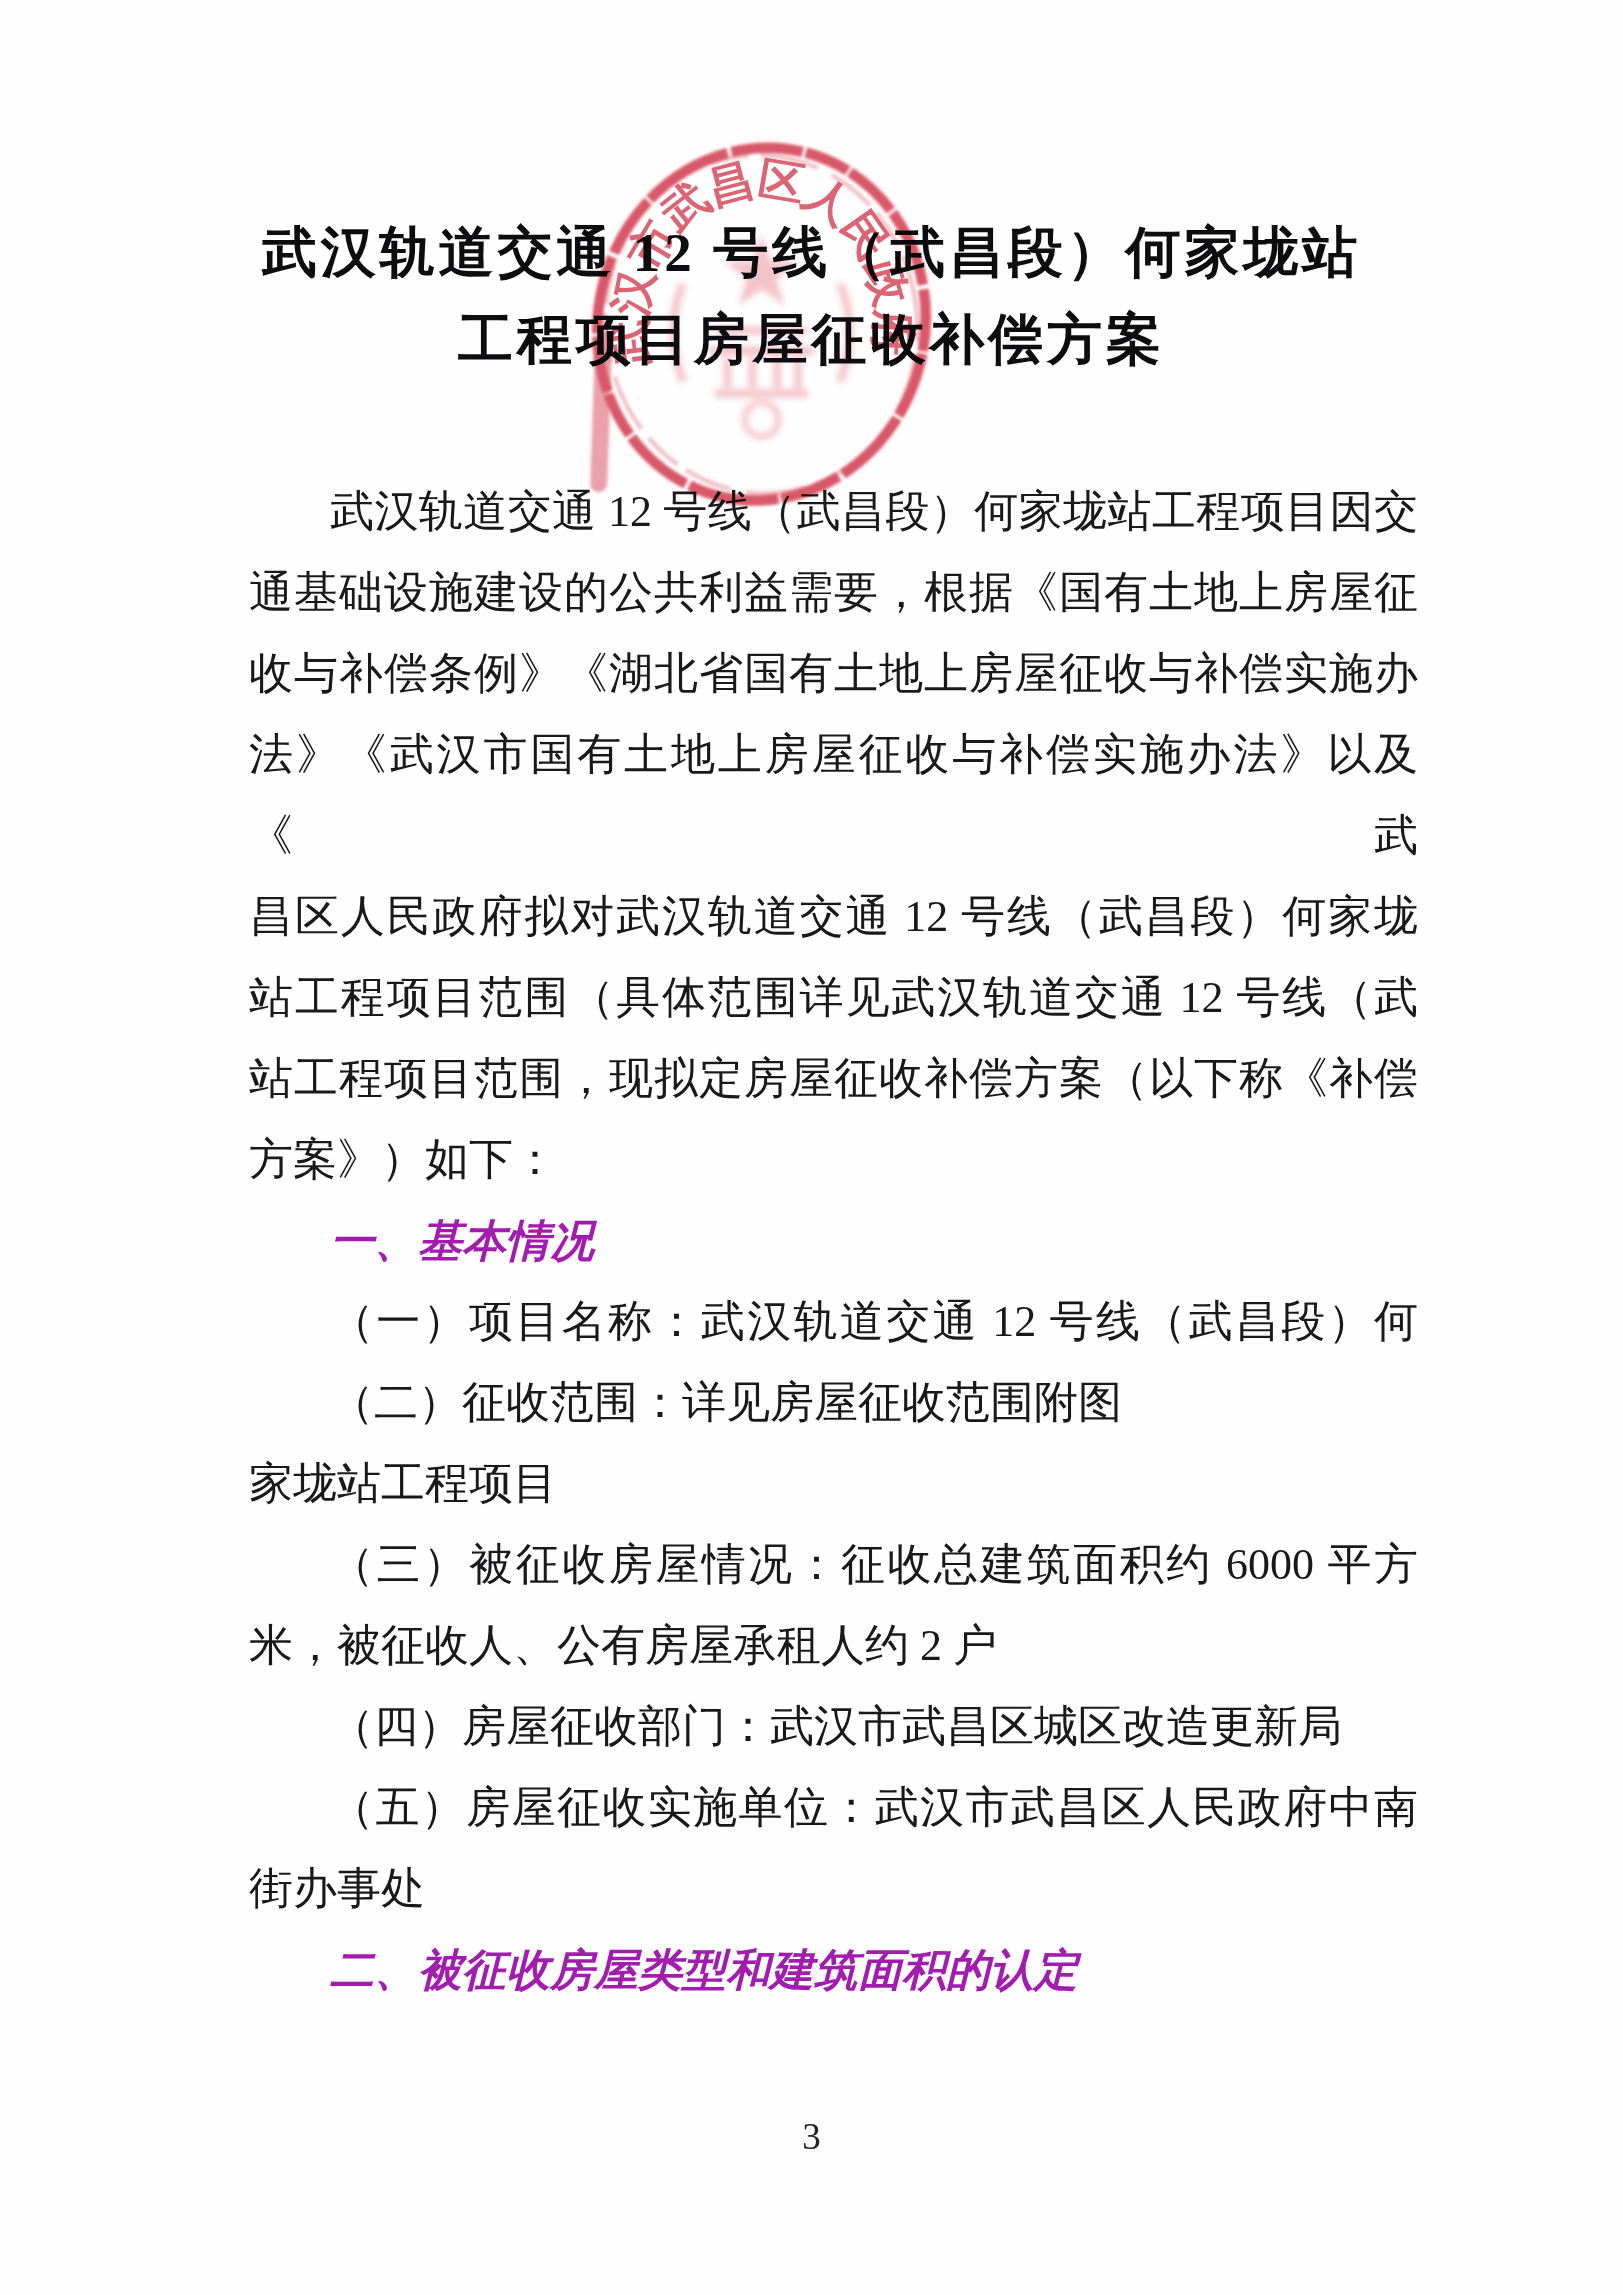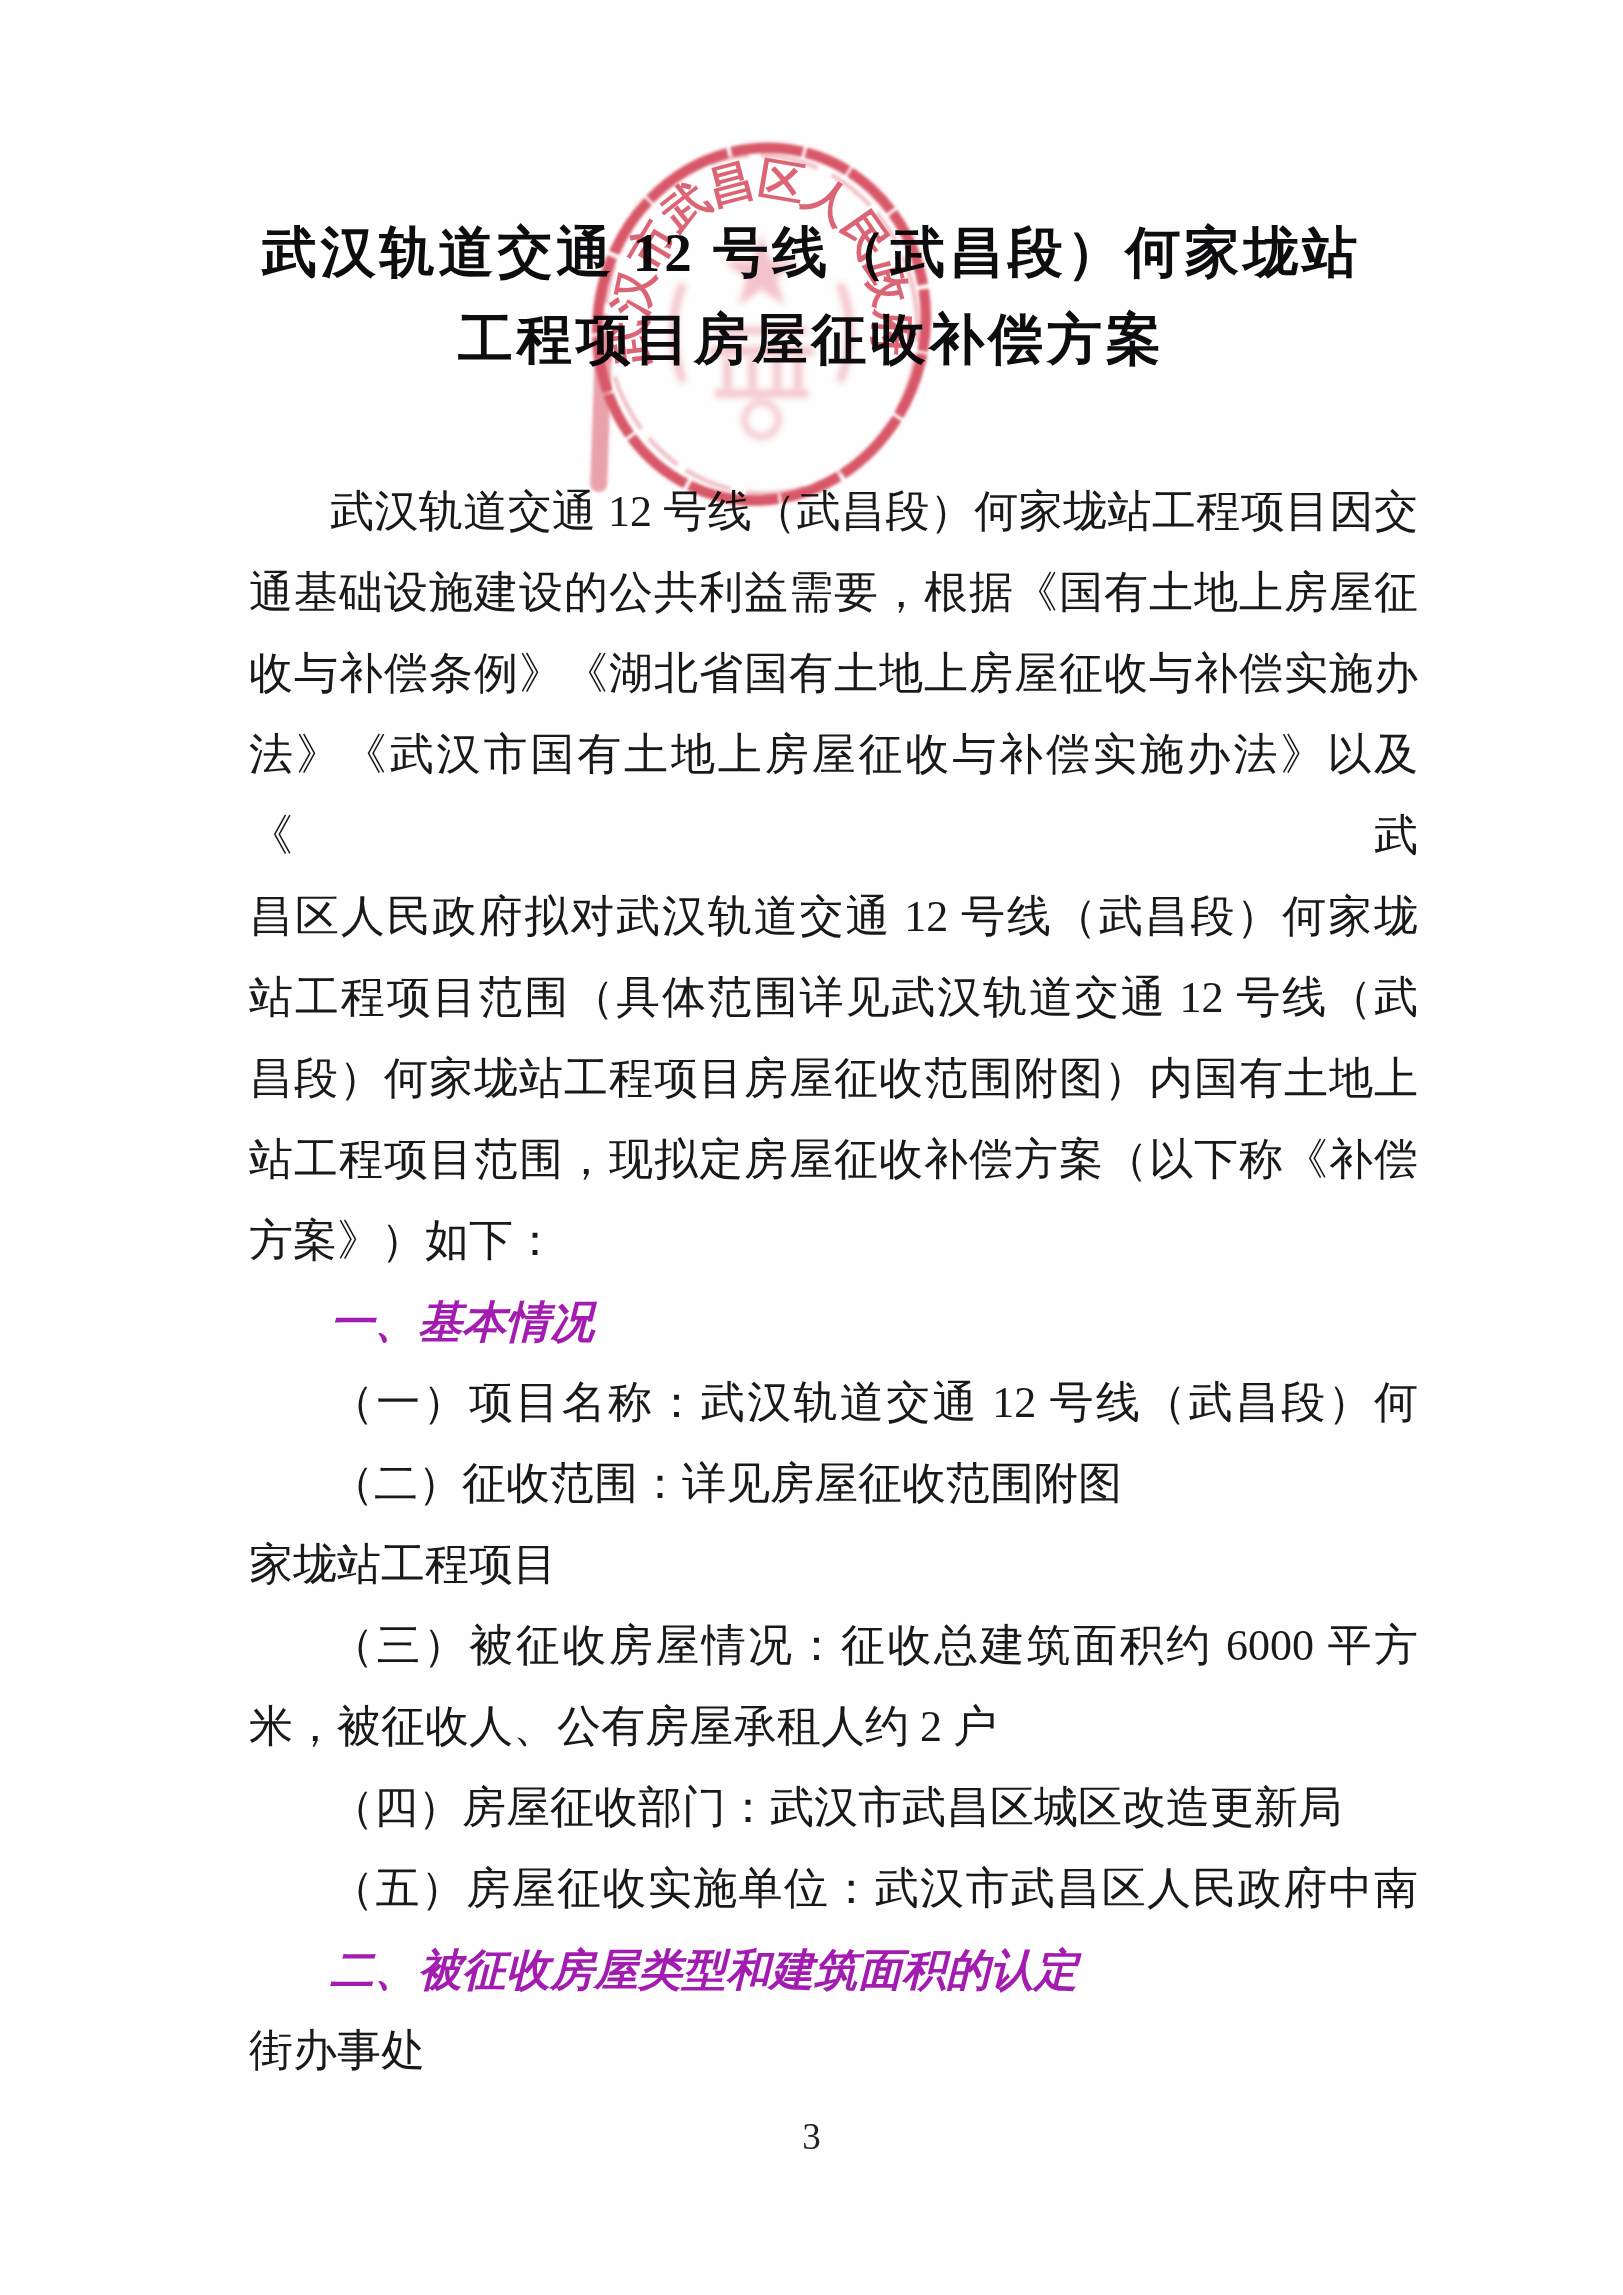--- a/index.html
+++ b/index.html
@@ -112,33 +112,32 @@
     <div class="title-line">工程项目房屋征收补偿方案</div>
   </div>
 
   <div class="body-block">
       <div class="bline justify indent">武汉轨道交通 12 号线（武昌段）何家垅站工程项目因交</div>
       <div class="bline justify">通基础设施建设的公共利益需要，根据《国有土地上房屋征</div>
       <div class="bline justify">收与补偿条例》《湖北省国有土地上房屋征收与补偿实施办</div>
       <div class="bline justify">法》《武汉市国有土地上房屋征收与补偿实施办法》以及《武</div>
       <div class="bline justify">昌区人民政府拟对武汉轨道交通 12 号线（武昌段）何家垅</div>
       <div class="bline justify">站工程项目范围（具体范围详见武汉轨道交通 12 号线（武</div>
-      <div class="bline justify">昌段）何家垅站工程项目房屋征收范围附图）内国有土地上</div>
       <div class="bline justify">站工程项目范围，现拟定房屋征收补偿方案（以下称《补偿</div>
       <div class="bline">方案》）如下：</div>
       <div class="bline indent bold">一、基本情况</div>
       <div class="bline justify indent">（一）项目名称：武汉轨道交通 12 号线（武昌段）何</div>
       <div class="bline indent">（二）征收范围：详见房屋征收范围附图</div>
       <div class="bline">家垅站工程项目</div>
       <div class="bline justify indent">（三）被征收房屋情况：征收总建筑面积约 6000 平方</div>
       <div class="bline">米，被征收人、公有房屋承租人约 2 户</div>
       <div class="bline indent">（四）房屋征收部门：武汉市武昌区城区改造更新局</div>
       <div class="bline justify indent">（五）房屋征收实施单位：武汉市武昌区人民政府中南</div>
+      <div class="bline">街办事处</div>
       <div class="bline indent bold">二、被征收房屋类型和建筑面积的认定</div>
-      <div class="bline">街办事处</div>
     </div>
 
   <div class="page-number">3</div>
 
   <svg class="seal" viewBox="0 0 540 585" xmlns="http://www.w3.org/2000/svg">
     <defs>
       <filter id="soften" x="-20%" y="-20%" width="140%" height="140%">
         <feGaussianBlur stdDeviation="2.2"></feGaussianBlur>
       </filter>
       <filter id="blurmore" x="-30%" y="-30%" width="160%" height="160%">

